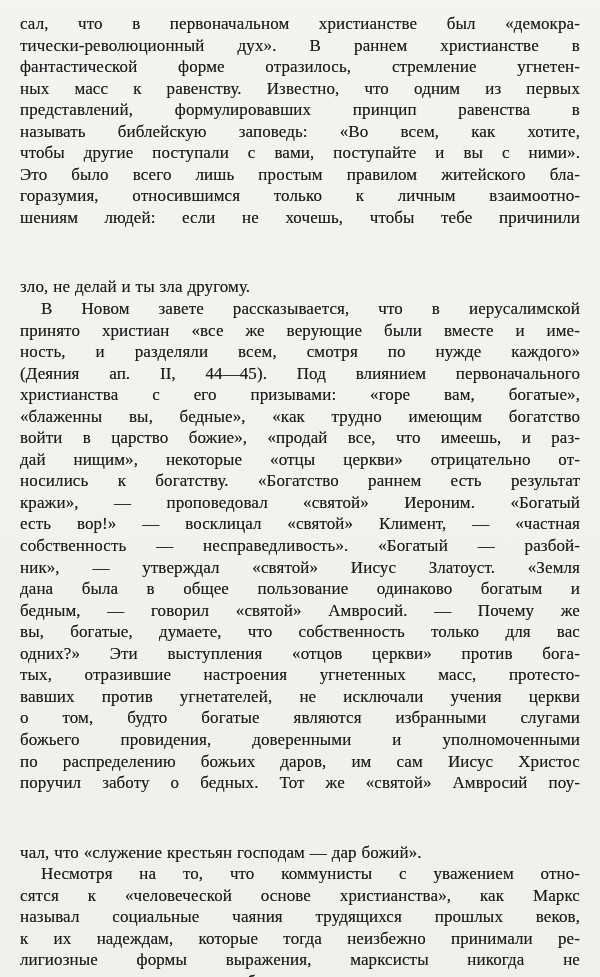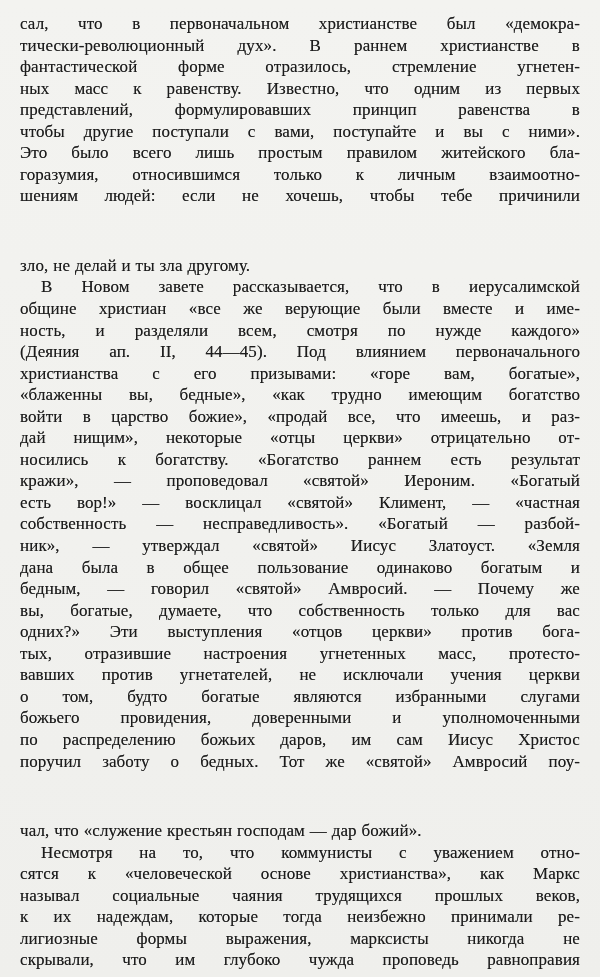--- a/index.html
+++ b/index.html
@@ -56,29 +56,30 @@
 <body>
 
 <div class="page">
   <div class="text-column">
       <div class="paragraph">
         <div class="line">сал, что в первоначальном христианстве был  «демокра-</div>
         <div class="line">тически-революционный дух». В раннем христианстве  в</div>
         <div class="line">фантастической форме отразилось, стремление  угнетен-</div>
         <div class="line">ных масс к равенству. Известно,  что одним  из первых</div>
         <div class="line">представлений, формулировавших принцип равенства в</div>
+        <div class="line">называть библейскую заповедь: «Во всем,  как  хотите,</div>
         <div class="line">чтобы другие поступали с вами, поступайте и вы с ними».</div>
         <div class="line">Это было всего лишь простым правилом житейского бла-</div>
         <div class="line">горазумия, относившимся только к личным  взаимоотно-</div>
         <div class="line">шениям людей: если не хочешь, чтобы  тебе  причинили</div>
         <div class="line para-end">зло, не делай и ты зла другому.</div>
       </div>
       <div class="paragraph">
         <div class="line indent">В Новом завете рассказывается, что в иерусалимской</div>
-        <div class="line">общине христиан «все же верующие были вместе и име-</div>
+        <div class="line">принято христиан «все же верующие были вместе и име-</div>
         <div class="line">ность, и разделяли всем,  смотря  по  нужде  каждого»</div>
         <div class="line">(Деяния ап. II, 44—45). Под влиянием первоначального</div>
         <div class="line">христианства с его призывами:  «горе  вам,  богатые»,</div>
         <div class="line">«блаженны вы, бедные», «как трудно имеющим богатство</div>
         <div class="line">войти в царство божие», «продай все, что имеешь, и раз-</div>
         <div class="line">дай нищим», некоторые «отцы церкви» отрицательно от-</div>
         <div class="line">носились к богатству. «Богатство раннем есть результат</div>
         <div class="line">кражи», — проповедовал «святой» Иероним. «Богатый</div>
         <div class="line">есть вор!» — восклицал  «святой»  Климент, — «частная</div>
         <div class="line">собственность — несправедливость». «Богатый — разбой-</div>

